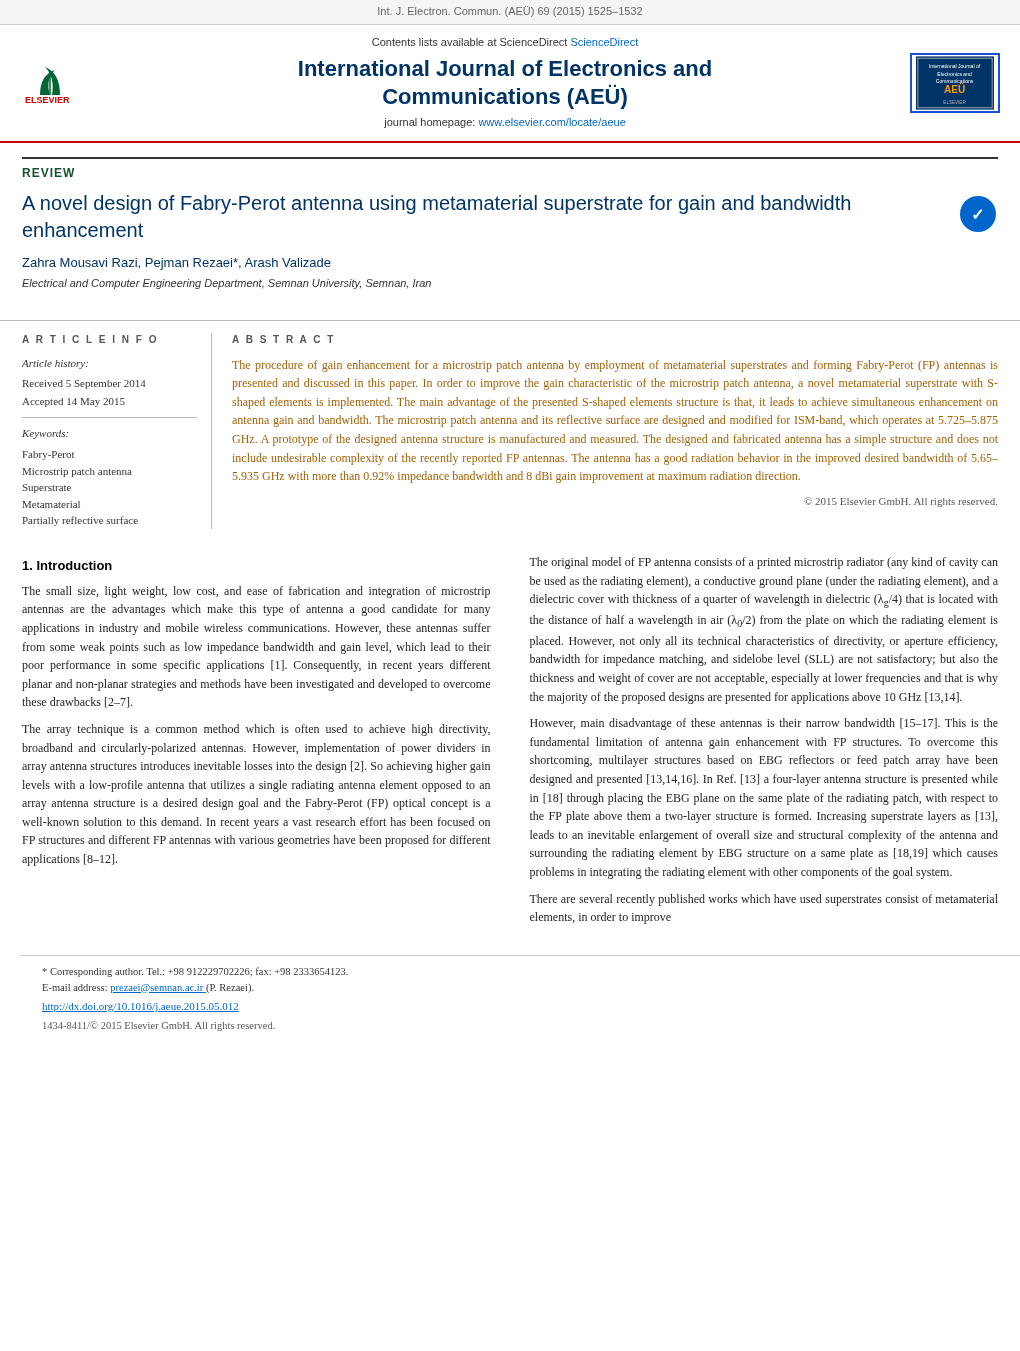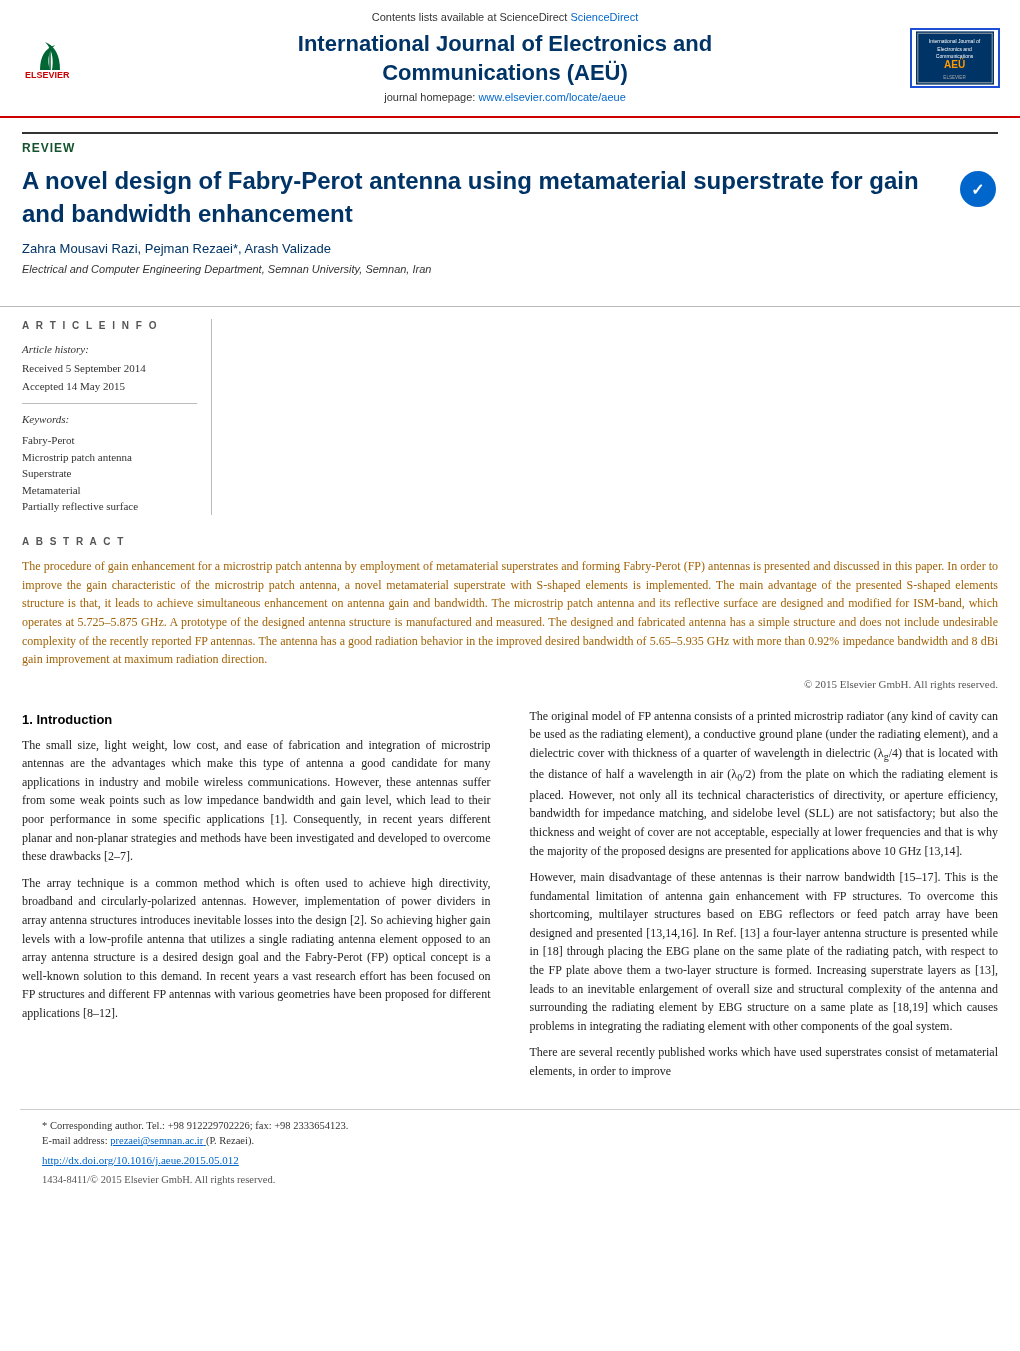--- a/index.html
+++ b/index.html
@@ -101,23 +101,23 @@
       margin-bottom: 8px;
       border-top: 2px solid #333;
       padding-top: 6px;
     }
     .article-title-row {
       display: flex;
       align-items: flex-start;
       gap: 10px;
     }
     .article-title {
-      font-size: 24px;
-      font-family: Arial, sans-serif;
-      font-weight: bold;
+      font-size: 20px;
+      font-family: Arial, sans-serif;
+      font-weight: normal;
       color: #003366;
       line-height: 1.35;
       flex: 1;
     }
     .authors {
       font-size: 13px;
       font-family: Arial, sans-serif;
       margin-top: 10px;
       color: #003366;
     }
@@ -127,24 +127,23 @@
       color: #333;
       margin-top: 3px;
       font-family: Arial, sans-serif;
     }
 
     
     .two-col {
       display: flex;
       gap: 20px;
       margin-top: 14px;
-      padding: 0 22px;
+      padding: 10px 22px;
       border-top: 1px solid #bbb;
       padding-top: 12px;
-      flex-direction: column;
     }
     .left-col {
       width: 190px;
       flex-shrink: 0;
       border-right: 1px solid #bbb;
       padding-right: 14px;
     }
     .right-col {
       flex: 1;
     }
@@ -250,20 +249,23 @@
       font-size: 10.5px;
       color: #555;
       margin-top: 3px;
     }
   </style>
 </head>
 <body>
 
 <div class="page-wrapper">
 
+  <div class="top-bar">
+    <span>Int. J. Electron. Commun. (AEÜ) 69 (2015) 1525–1532</span>
+  </div>
 
   <div class="journal-header">
 
     <div class="elsevier-logo">
       <svg viewBox="0 0 80 50" width="80" height="50" xmlns="http://www.w3.org/2000/svg">
         <rect width="80" height="50" fill="#fff"></rect>
 
         <path d="M20 40 Q20 20 35 15 Q25 25 30 40Z" fill="#006633"></path>
         <path d="M40 40 Q40 18 25 12 Q35 22 32 40Z" fill="#006633"></path>
         <path d="M30 40 L30 15" stroke="#006633" stroke-width="1.5"></path>

